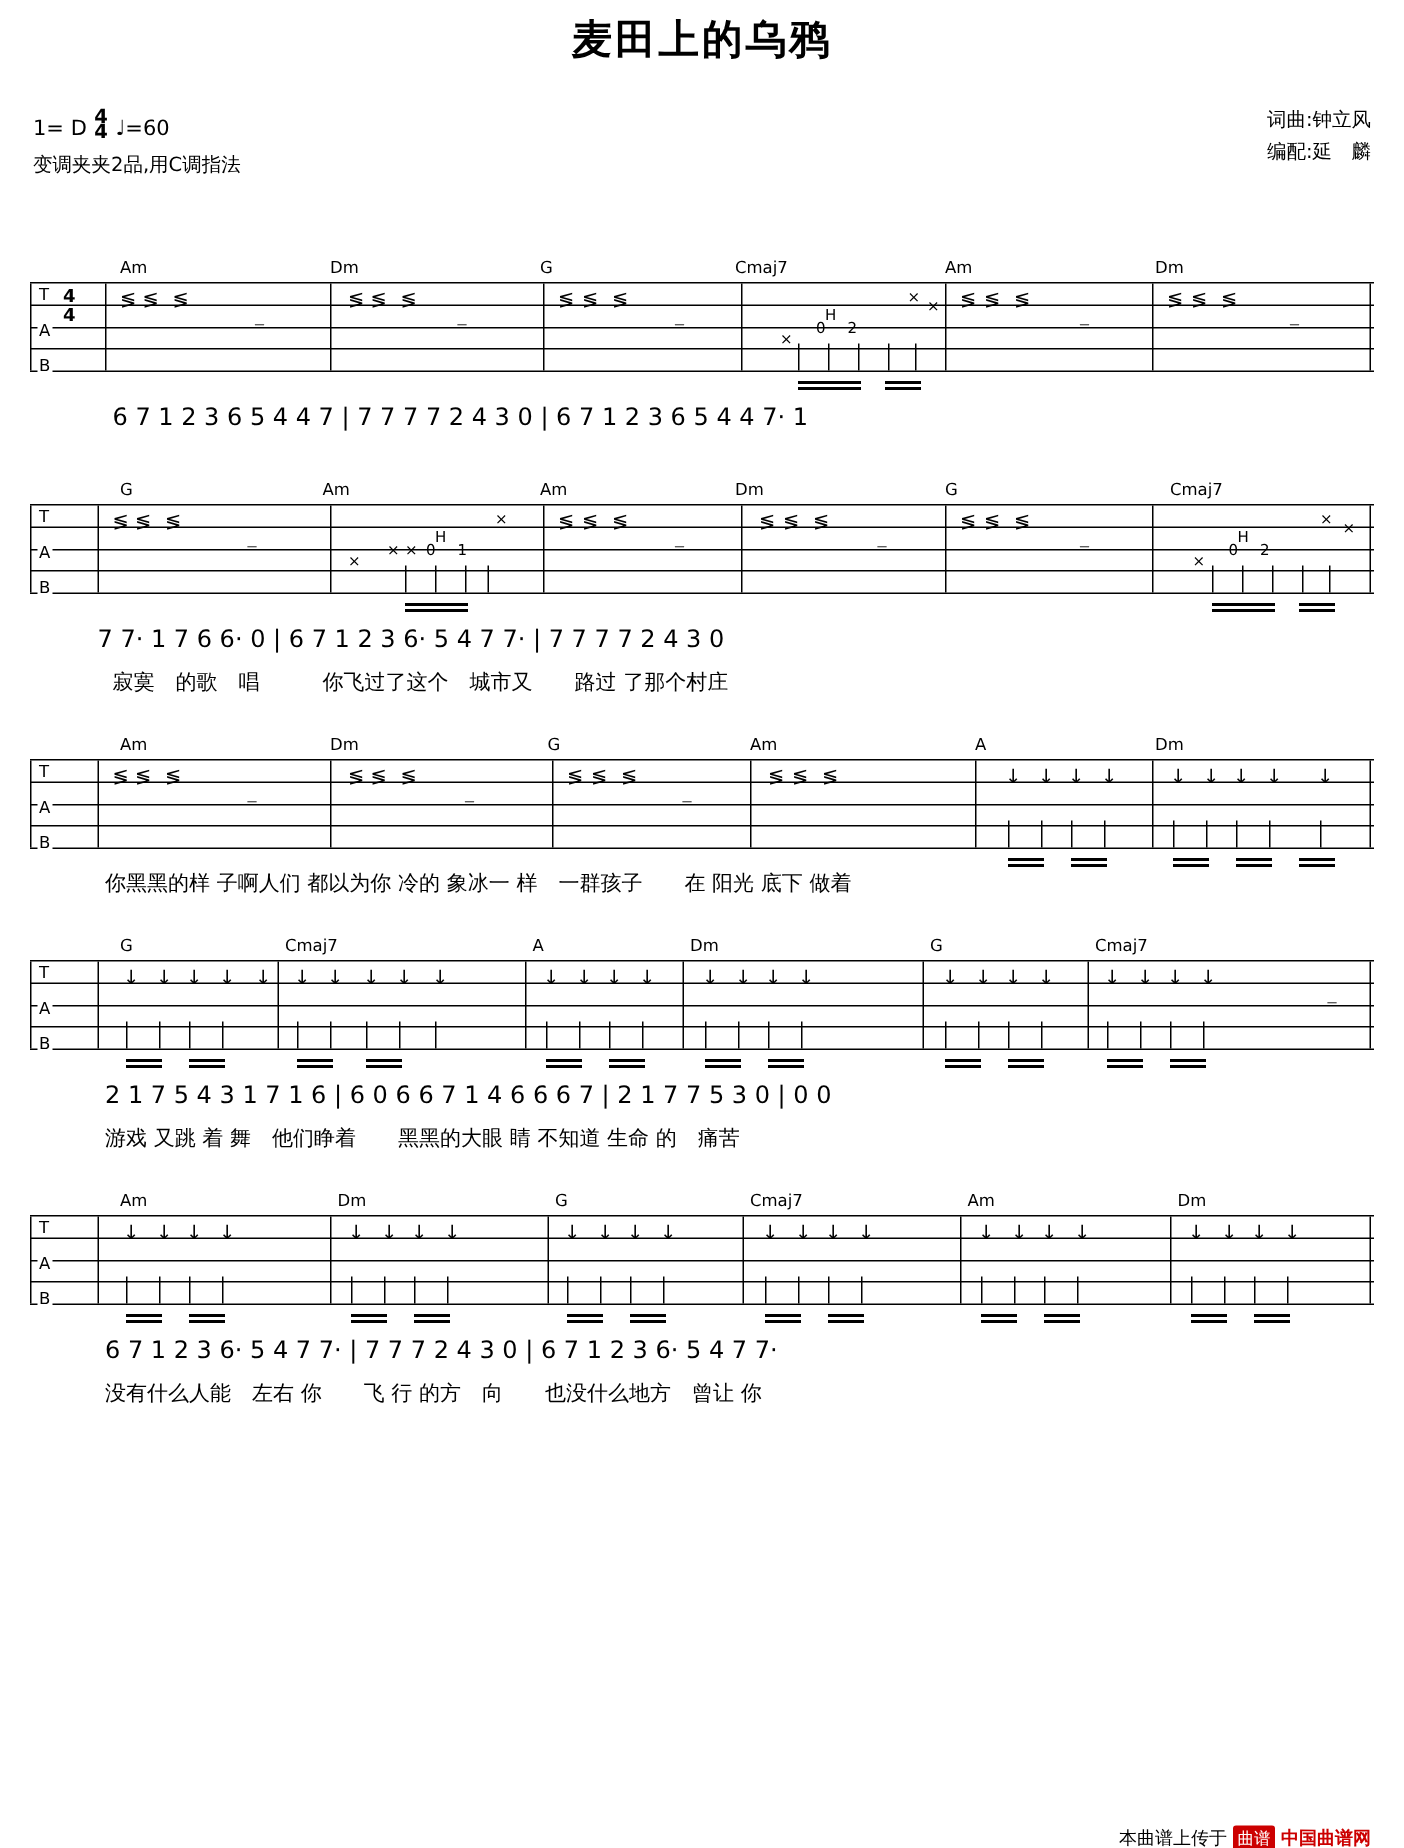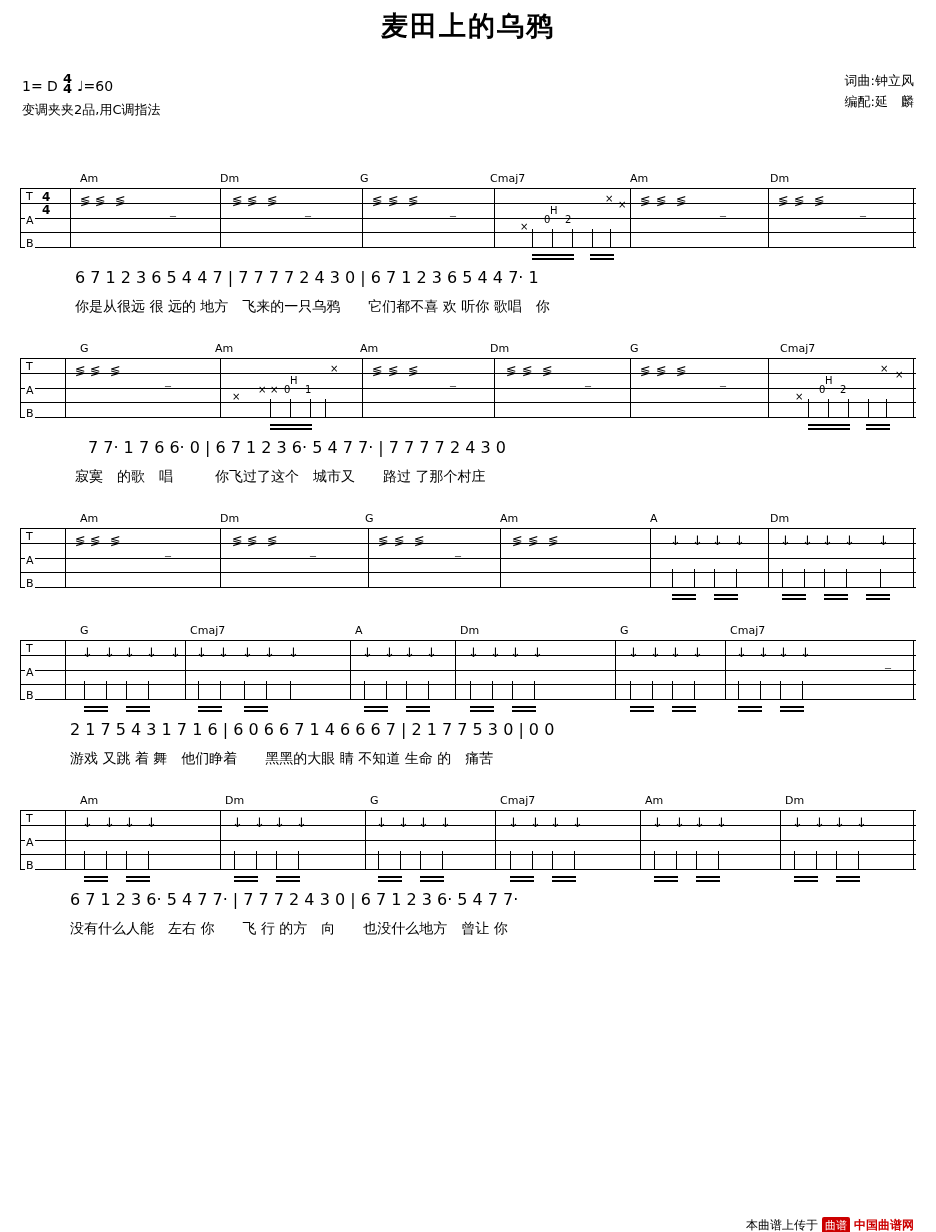--- a/index.html
+++ b/index.html
@@ -208,23 +208,20 @@
     <div style="position:relative;height:14px;">
       <div class="beam" style="left:512px;top:6px;width:42px"></div>
       <div class="beam" style="left:512px;top:10px;width:42px"></div>
       <div class="beam" style="left:570px;top:6px;width:24px"></div>
       <div class="beam" style="left:570px;top:10px;width:24px"></div>
     </div>
   </div>
 
   <div class="notes">
     <span style="left:55px">6 7 1 2 3 6  5 4  4 7  | 7 7 7 7 2 4 3    0    | 6 7 1 2 3 6  5 4 4 7· 1</span>
-  </div>
-  <div class="lyrics">
-    <span style="left:55px">你是从很远 很 远的 地方　飞来的一只乌鸦　　它们都不喜 欢 听你 歌唱　你</span>
   </div>
 
   <div class="system" style="margin-top:22px;">
     <div class="chordrow">
       <span class="chord" style="left:60px">G</span>
       <span class="chord" style="left:195px">Am</span>
       <span class="chord" style="left:340px">Am</span>
       <span class="chord" style="left:470px">Dm</span>
       <span class="chord" style="left:610px">G</span>
       <span class="chord" style="left:760px">Cmaj7</span>
@@ -285,21 +282,21 @@
       <div class="beam" style="left:250px;top:6px;width:42px"></div>
       <div class="beam" style="left:250px;top:10px;width:42px"></div>
       <div class="beam" style="left:788px;top:6px;width:42px"></div>
       <div class="beam" style="left:788px;top:10px;width:42px"></div>
       <div class="beam" style="left:846px;top:6px;width:24px"></div>
       <div class="beam" style="left:846px;top:10px;width:24px"></div>
     </div>
   </div>
 
   <div class="notes">
-    <span style="left:68px">7 7·  1 7 6 6·    0   | 6 7 1 2 3 6·  5 4 7 7· | 7 7 7 7 2 4 3    0</span>
+    <span style="left:45px">7 7·  1 7 6 6·    0   | 6 7 1 2 3 6·  5 4 7 7· | 7 7 7 7 2 4 3    0</span>
   </div>
   <div class="lyrics">
     <span style="left:55px">寂寞　的歌　唱　　　你飞过了这个　城市又　　路过 了那个村庄</span>
   </div>
 
   <div class="system" style="margin-top:22px;">
     <div class="chordrow">
       <span class="chord" style="left:60px">Am</span>
       <span class="chord" style="left:200px">Dm</span>
       <span class="chord" style="left:345px">G</span>
@@ -361,20 +358,23 @@
       <div class="beam" style="left:694px;top:10px;width:24px"></div>
       <div class="beam" style="left:762px;top:6px;width:24px"></div>
       <div class="beam" style="left:762px;top:10px;width:24px"></div>
       <div class="beam" style="left:804px;top:6px;width:24px"></div>
       <div class="beam" style="left:804px;top:10px;width:24px"></div>
       <div class="beam" style="left:846px;top:6px;width:24px"></div>
       <div class="beam" style="left:846px;top:10px;width:24px"></div>
     </div>
   </div>
 
+  <div class="lyrics">
+    <span style="left:50px">你黑黑的样 子啊人们 都以为你 冷的 象冰一 样　一群孩子　　在 阳光 底下 做着</span>
+  </div>
 
   <div class="system" style="margin-top:22px;">
     <div class="chordrow">
       <span class="chord" style="left:60px">G</span>
       <span class="chord" style="left:170px">Cmaj7</span>
       <span class="chord" style="left:335px">A</span>
       <span class="chord" style="left:440px">Dm</span>
       <span class="chord" style="left:600px">G</span>
       <span class="chord" style="left:710px">Cmaj7</span>
     </div>

